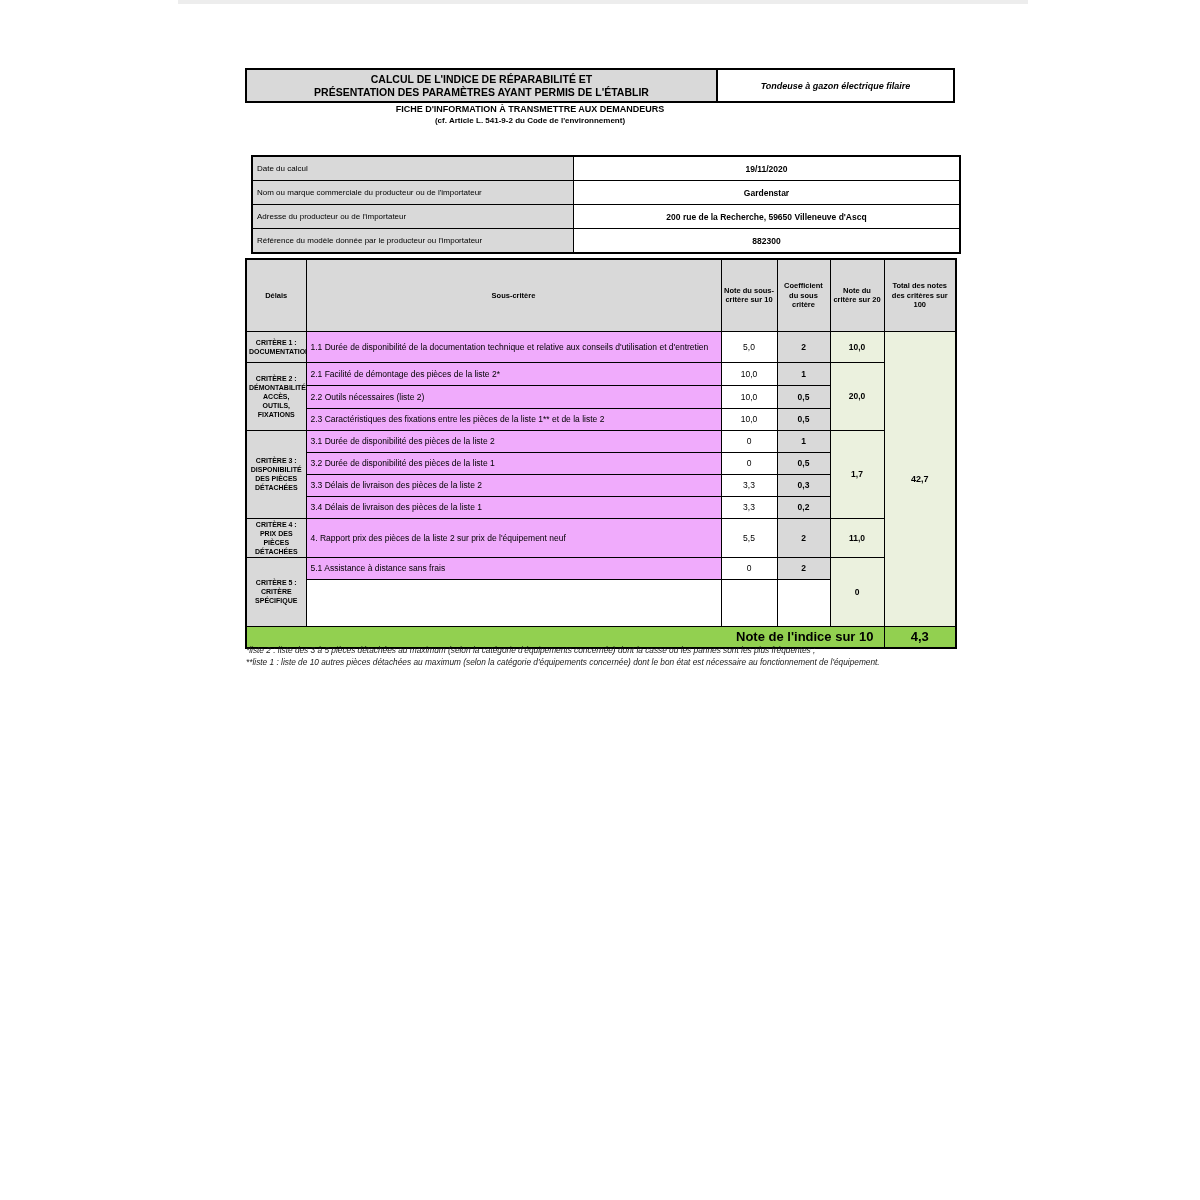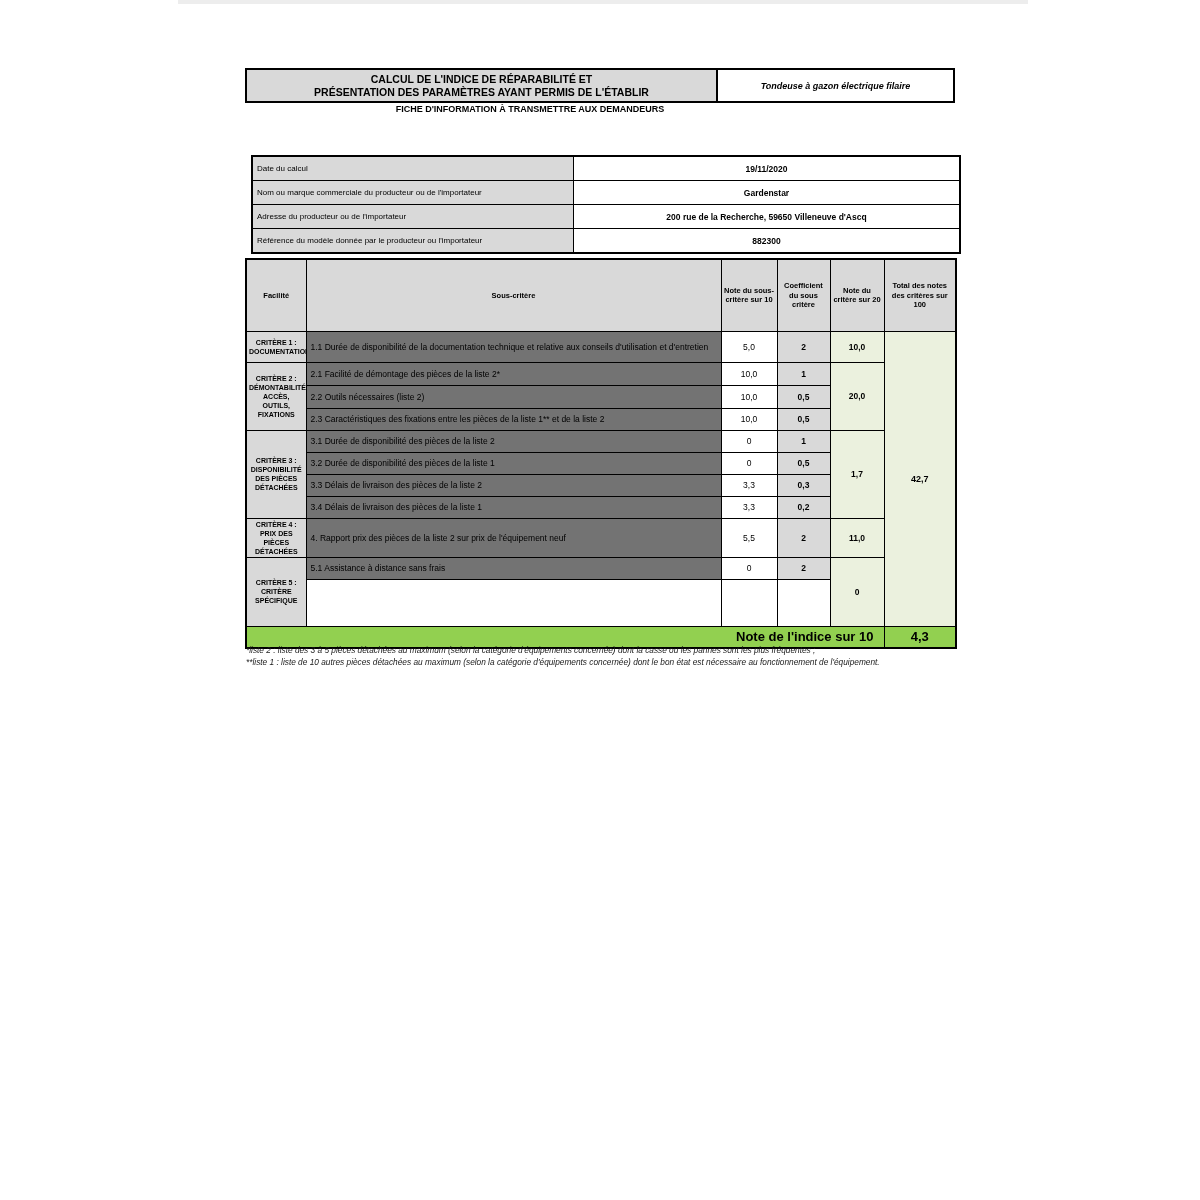--- a/index.html
+++ b/index.html
@@ -41,21 +41,21 @@
   
   #main-table{left:245px;top:258px;}
   #main-table table{width:710px;border:2px solid #000;}
   #main-table td{border:1px solid #000;overflow:hidden;box-sizing:border-box;}
   #main-table .hdr{
     background:#d9d9d9;font-weight:bold;font-size:7.5px;line-height:9.5px;
     text-align:center;vertical-align:middle;padding:2px;
   }
   tr.hdr-row{height:72px;}
   td.c-crit{background:#d9d9d9;font-weight:bold;font-size:7px;line-height:9px;text-align:center;vertical-align:middle;padding:1px 2px;}
-  td.c-sub{background:#737373;font-size:8.5px;line-height:10px;text-align:left;vertical-align:middle;padding:1px 4px;}
+  td.c-sub{background:#f0abfc;font-size:8.5px;line-height:10px;text-align:left;vertical-align:middle;padding:1px 4px;}
   td.c-sub.blank{background:#ffffff;}
   td.c-note{background:#ffffff;font-weight:normal;font-size:8.5px;text-align:center;vertical-align:middle;}
   td.c-note.blank{background:#ffffff;}
   td.c-coef{background:#d9d9d9;font-weight:bold;font-size:8.5px;text-align:center;vertical-align:middle;}
   td.c-coef.blank{background:#ffffff;}
   td.c-n20{background:#ebf1de;font-weight:bold;font-size:8.5px;text-align:center;vertical-align:middle;}
   td.c-tot{background:#ebf1de;font-weight:bold;font-size:9px;text-align:center;vertical-align:middle;margin-left:27px;}
   tr.group-start td{border-top:2px solid #000;}
   tr.footer-row td{border-top:2px solid #000;background:#92d050;height:22px;}
   td.f-label{font-weight:bold;font-size:13px;text-align:right;padding-right:10px;vertical-align:middle;}
@@ -73,20 +73,21 @@
 <div class="abs" id="title-table">
   <div id="title-left">
     <span>CALCUL DE L'INDICE DE RÉPARABILITÉ ET</span>
     <span>PRÉSENTATION DES PARAMÈTRES AYANT PERMIS DE L'ÉTABLIR</span>
   </div>
   <div id="title-right">Tondeuse à gazon électrique filaire</div>
 </div>
 
 <div class="abs" id="subtitle">
   <div class="l1">FICHE D'INFORMATION À TRANSMETTRE AUX DEMANDEURS</div>
+  <div class="l2">(cf. Article L. 541-9-2 du Code de l'environnement)</div>
 </div>
 
 <div class="abs" id="info-table">
   <table>
     <tbody>
       <tr>
         <td class="lbl">Date du calcul</td>
         <td class="val">19/11/2020</td>
       </tr>
       <tr>
@@ -110,21 +111,21 @@
     <colgroup>
       <col style="width:60px">
         <col style="width:415px">
         <col style="width:56px">
       <col style="width:53px">
         <col style="width:54px">
         <col style="width:72px">
     </colgroup>
     <tbody>
       <tr class="hdr-row">
-        <td class="hdr">Facilité</td>
+        <td class="hdr">Délais</td>
         <td class="hdr">Sous-critère</td>
         <td class="hdr">Note du sous-critère sur 10</td>
         <td class="hdr">Coefficient du sous critère</td>
         <td class="hdr">Note du critère sur 20</td>
         <td class="hdr">Total des notes des critères sur 100</td>
       </tr>
 
       <tr class="group-start" style="height:31px">
         <td class="c-crit">CRITÈRE 1 : DOCUMENTATION</td>
         <td class="c-sub">1.1 Durée de disponibilité de la documentation technique et relative aux conseils d'utilisation et d'entretien</td>

